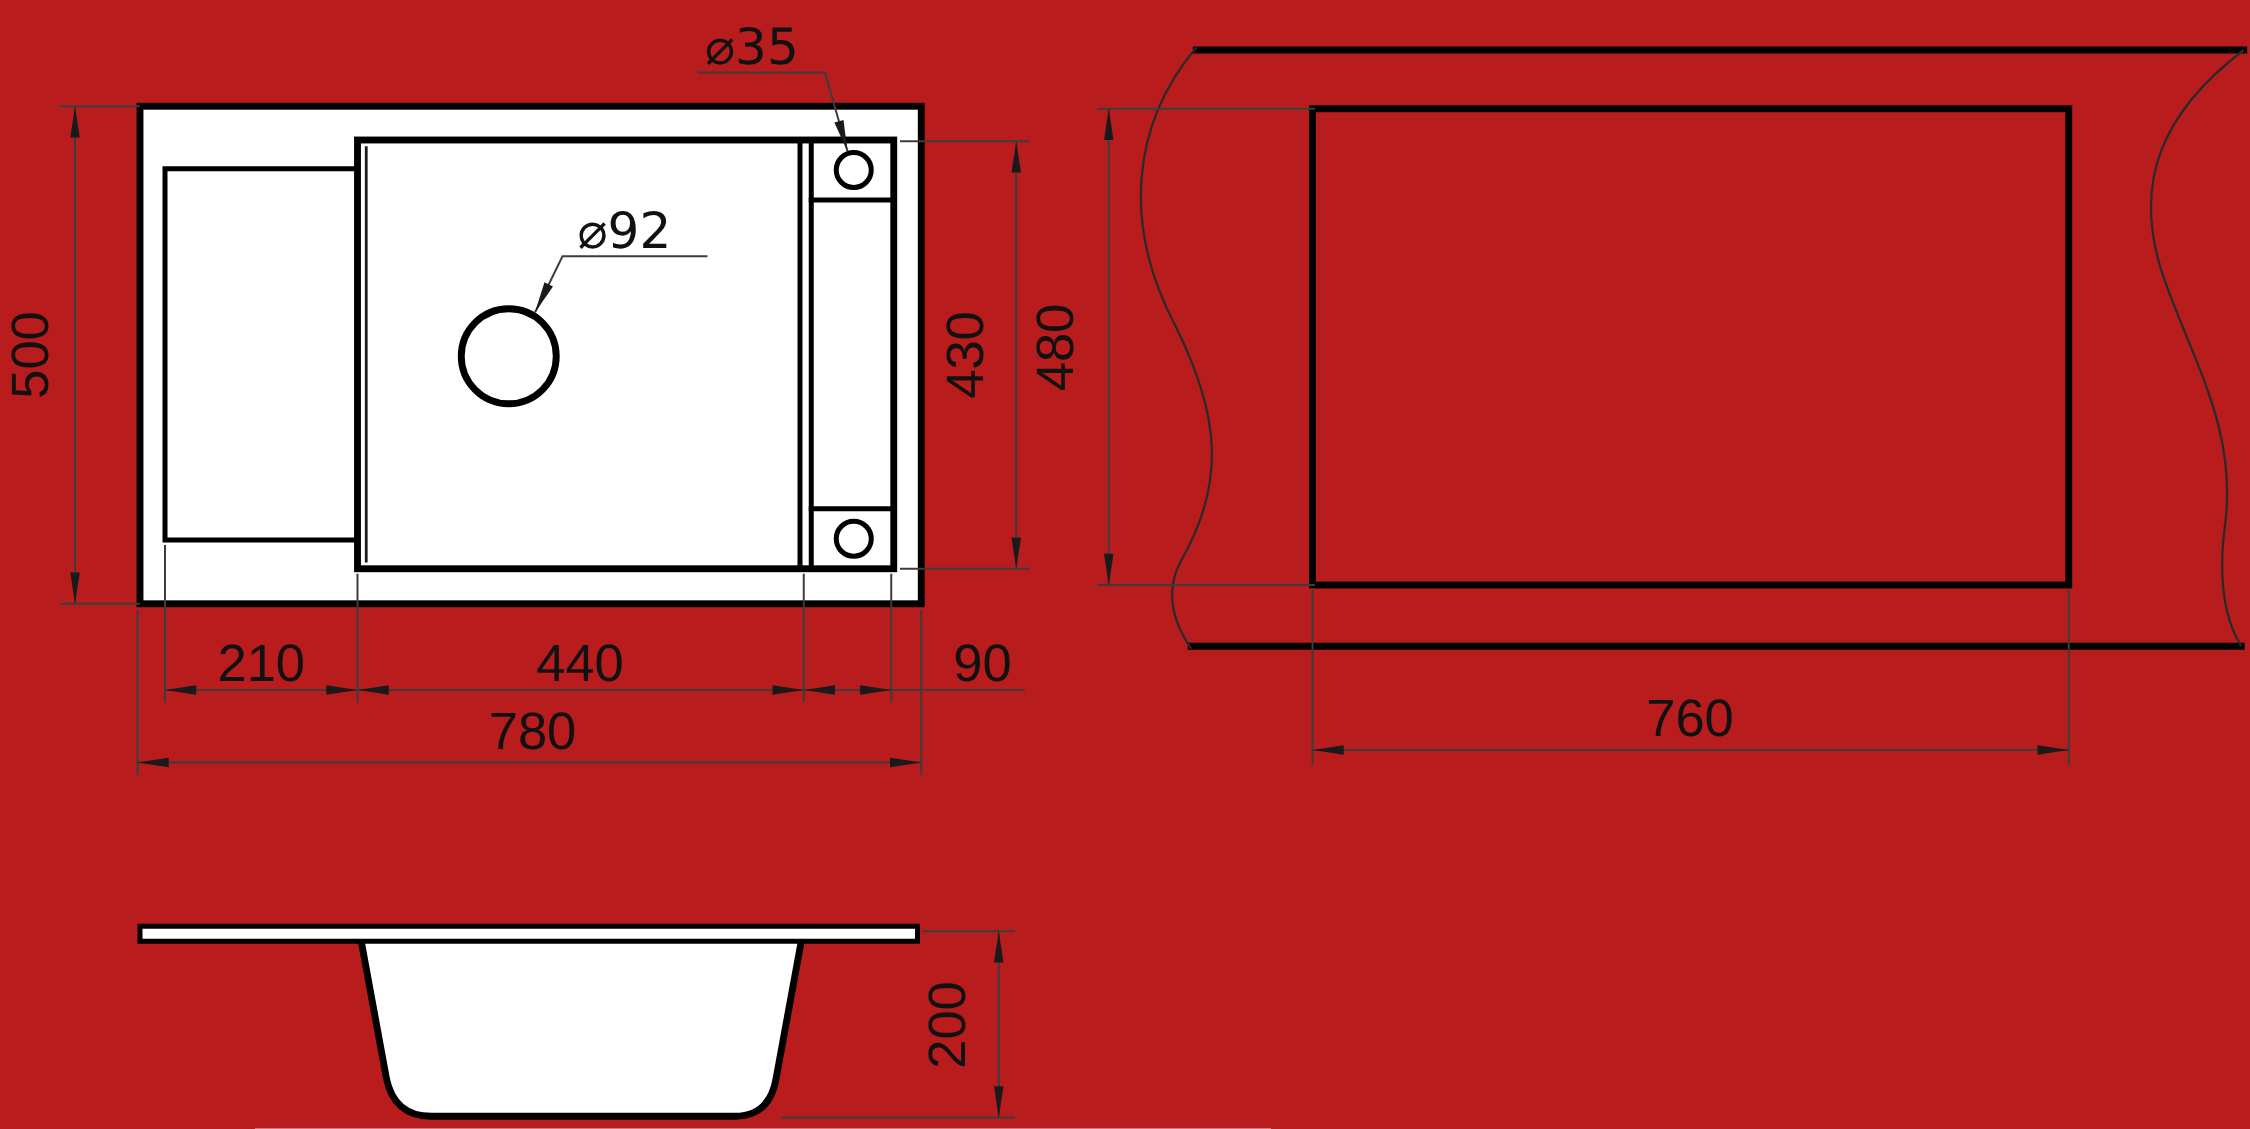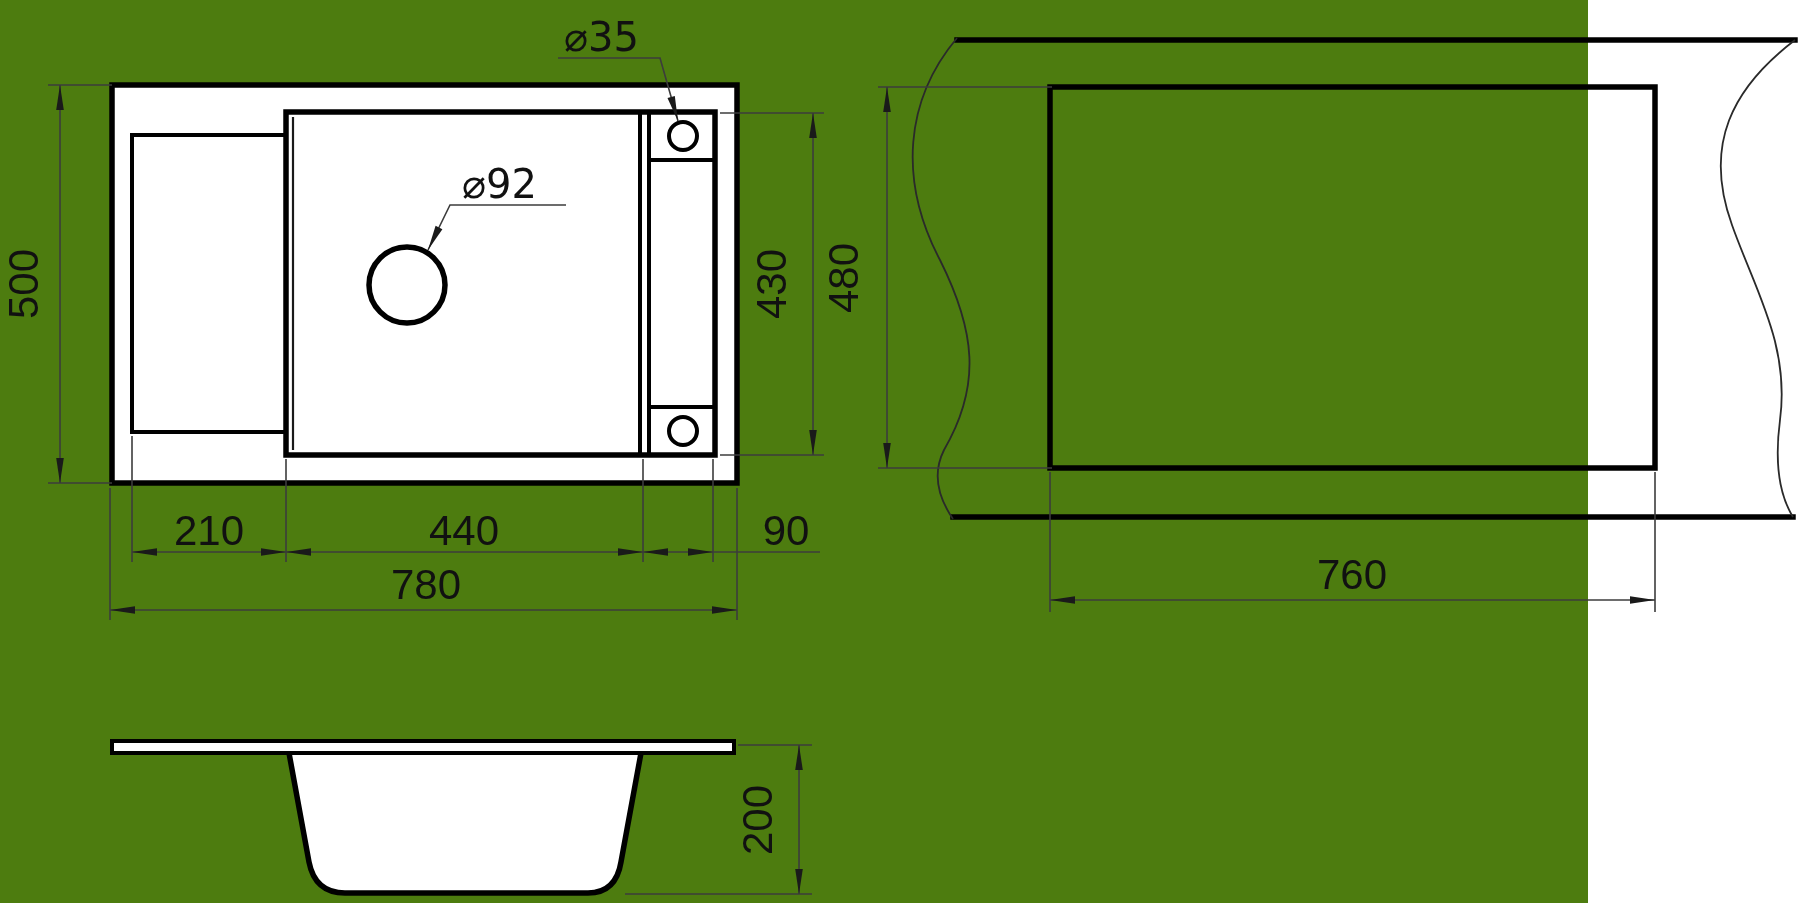--- a/index.html
+++ b/index.html
@@ -1,16 +1,16 @@
 <!DOCTYPE html>
 <html><head>
 <meta charset="utf-8">
 <style>
   html, body { margin: 0; padding: 0; background: #ffffff; }
-  .stage { width: 1588px; height: 903px; position: relative; background: #4d7c0f; }
+  .stage { width: 1800px; height: 903px; position: relative; background: #b91c1c; }
   svg { display: block; }
   .thick { stroke: #000000; stroke-width: 5.5; fill: none; stroke-linecap: square; }
   .med   { stroke: #000000; stroke-width: 4;   fill: none; stroke-linecap: square; }
   .thin2 { stroke: #1a1a1a; stroke-width: 2.2; fill: none; }
   .dim   { stroke: #3c3c3c; stroke-width: 1.6; fill: none; }
   .wavy  { stroke: #2a2a2a; stroke-width: 1.8; fill: none; }
   .whitefill { fill: #ffffff; }
   text.dimtxt {
     font-family: "Liberation Sans", "DejaVu Sans", sans-serif;
     font-size: 42px;

